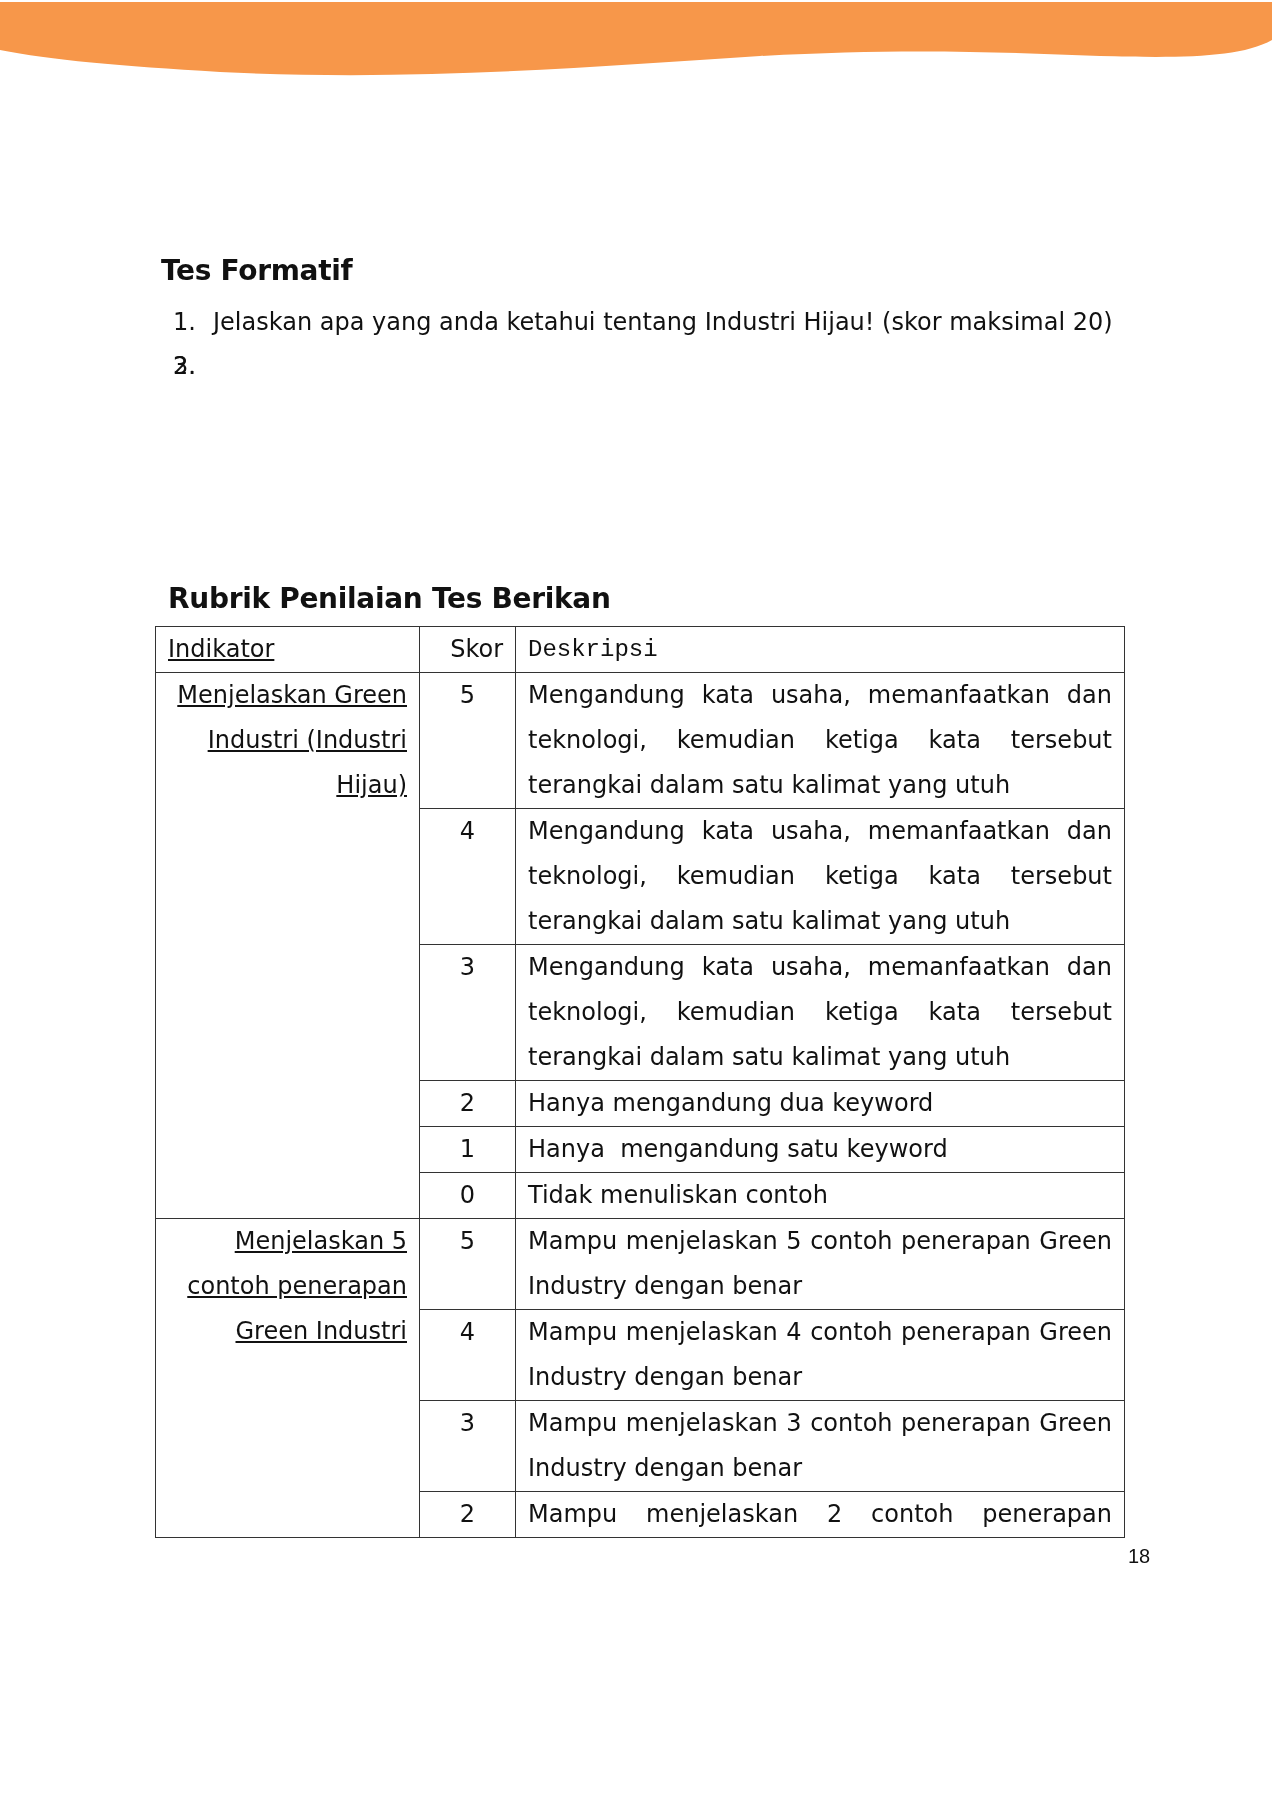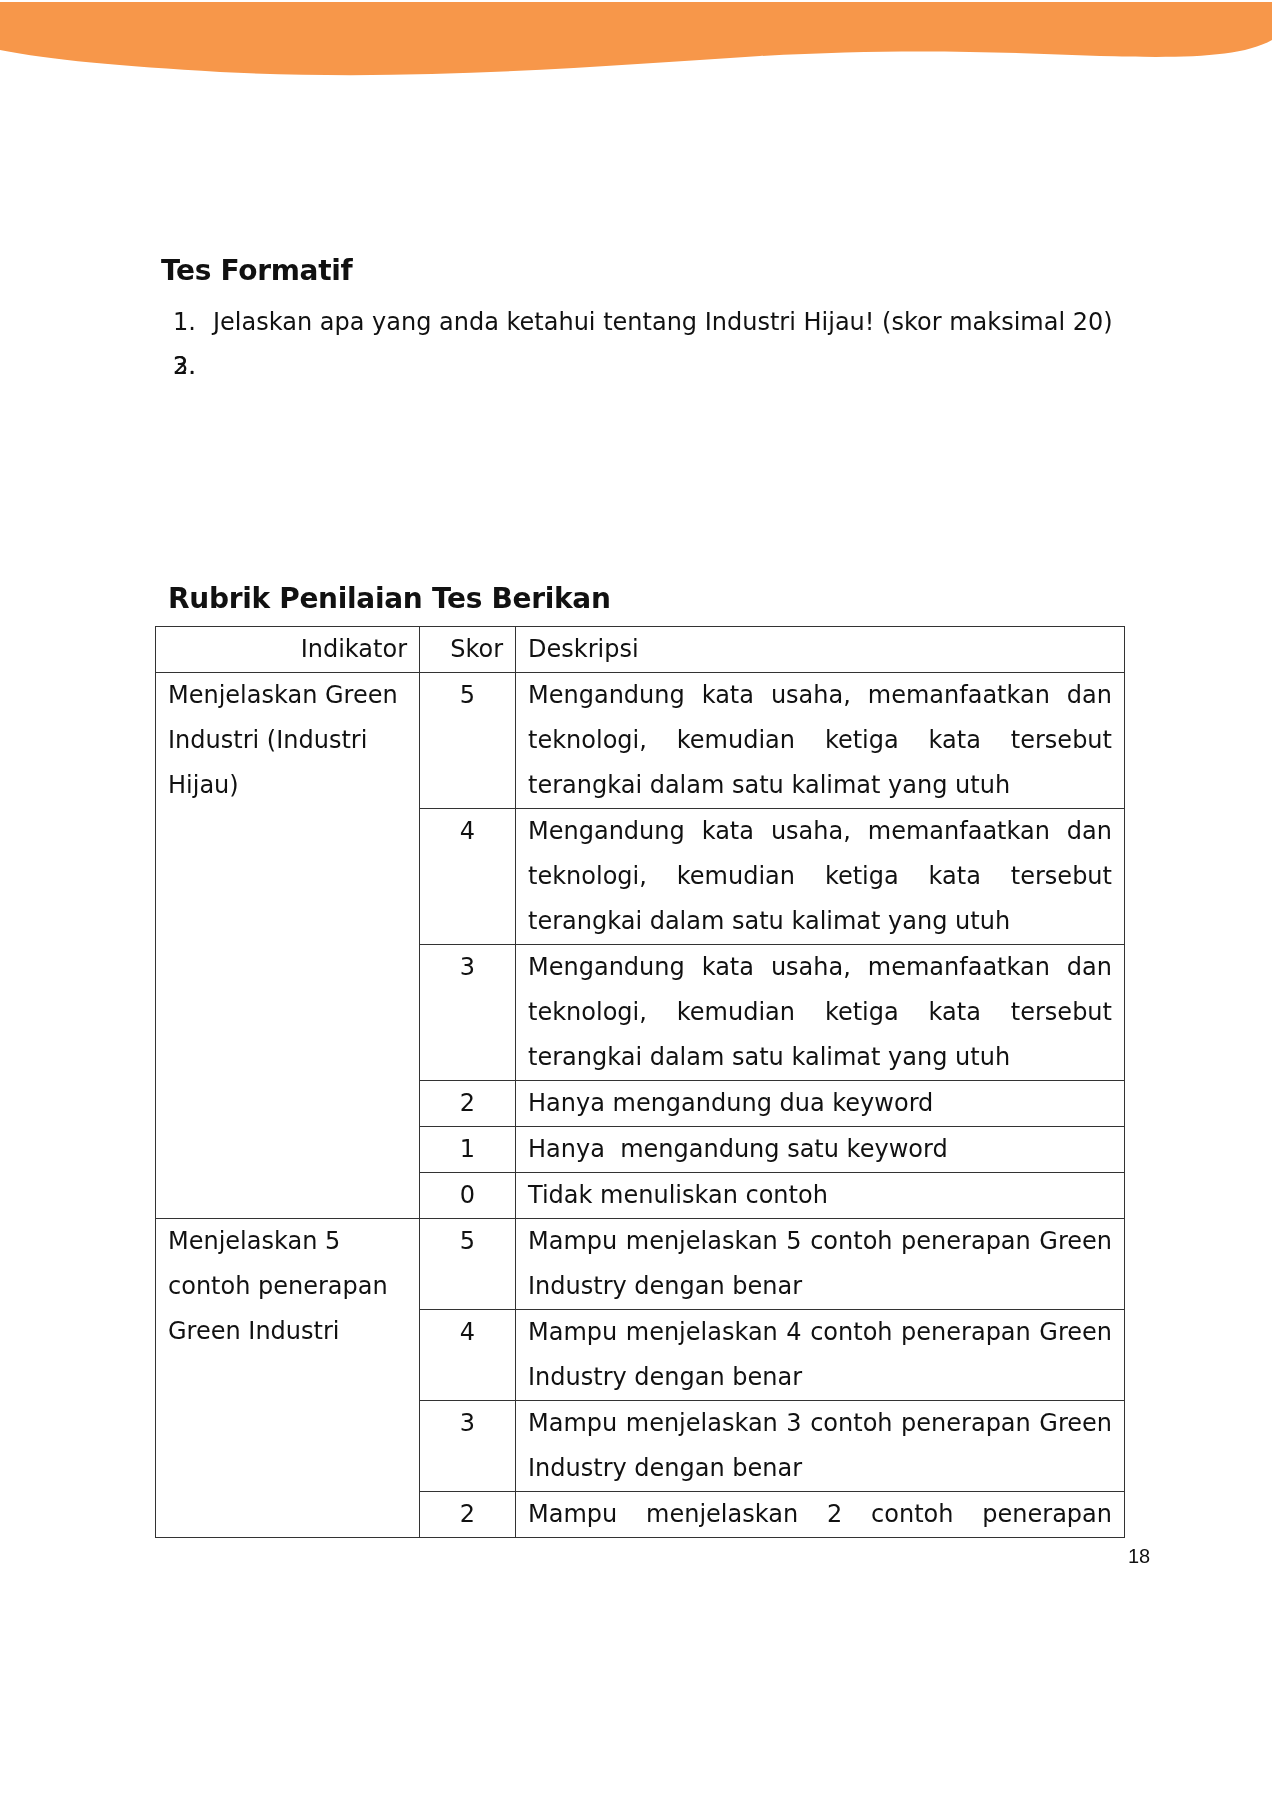--- a/index.html
+++ b/index.html
@@ -24,26 +24,26 @@
   ol.questions li .num { position: absolute; left: 13px; top: 0; }
   table.rubric {
     position: absolute; left: 155px; top: 626px; width: 970px;
     border-collapse: collapse; font-size: 24px; table-layout: fixed;
   }
   table.rubric td, table.rubric th {
     border: 1.5px solid #333; vertical-align: top; font-weight: normal;
     padding: 0 12px; line-height: 45px;
   }
   table.rubric th { height: 44px; }
-  .col-ind { width: 264px; text-align: right; }
+  .col-ind { width: 264px; text-align: left; text-decoration: underline; }
   .col-skor { width: 96px; text-align: right; }
   .col-desk { text-align: justify; }
-  td.ind { text-align: left; padding: 0 8px; }
+  td.ind { text-align: right; padding: 0 8px; text-decoration: underline; }
   td.skor { text-align: center; }
-  th.hdesk { text-align: left; }
+  th.hdesk { text-align: left; font-family: Liberation Mono, monospace; }
   .page-num {
     position: absolute; left: 1128px; top: 1545px; font-size: 20px;
     font-family: "Liberation Sans", sans-serif;
     text-align: right;
   }
 </style>
 </head>
 <body>
 
 <svg class="wave" viewBox="0 0 1272 80" preserveAspectRatio="none">

